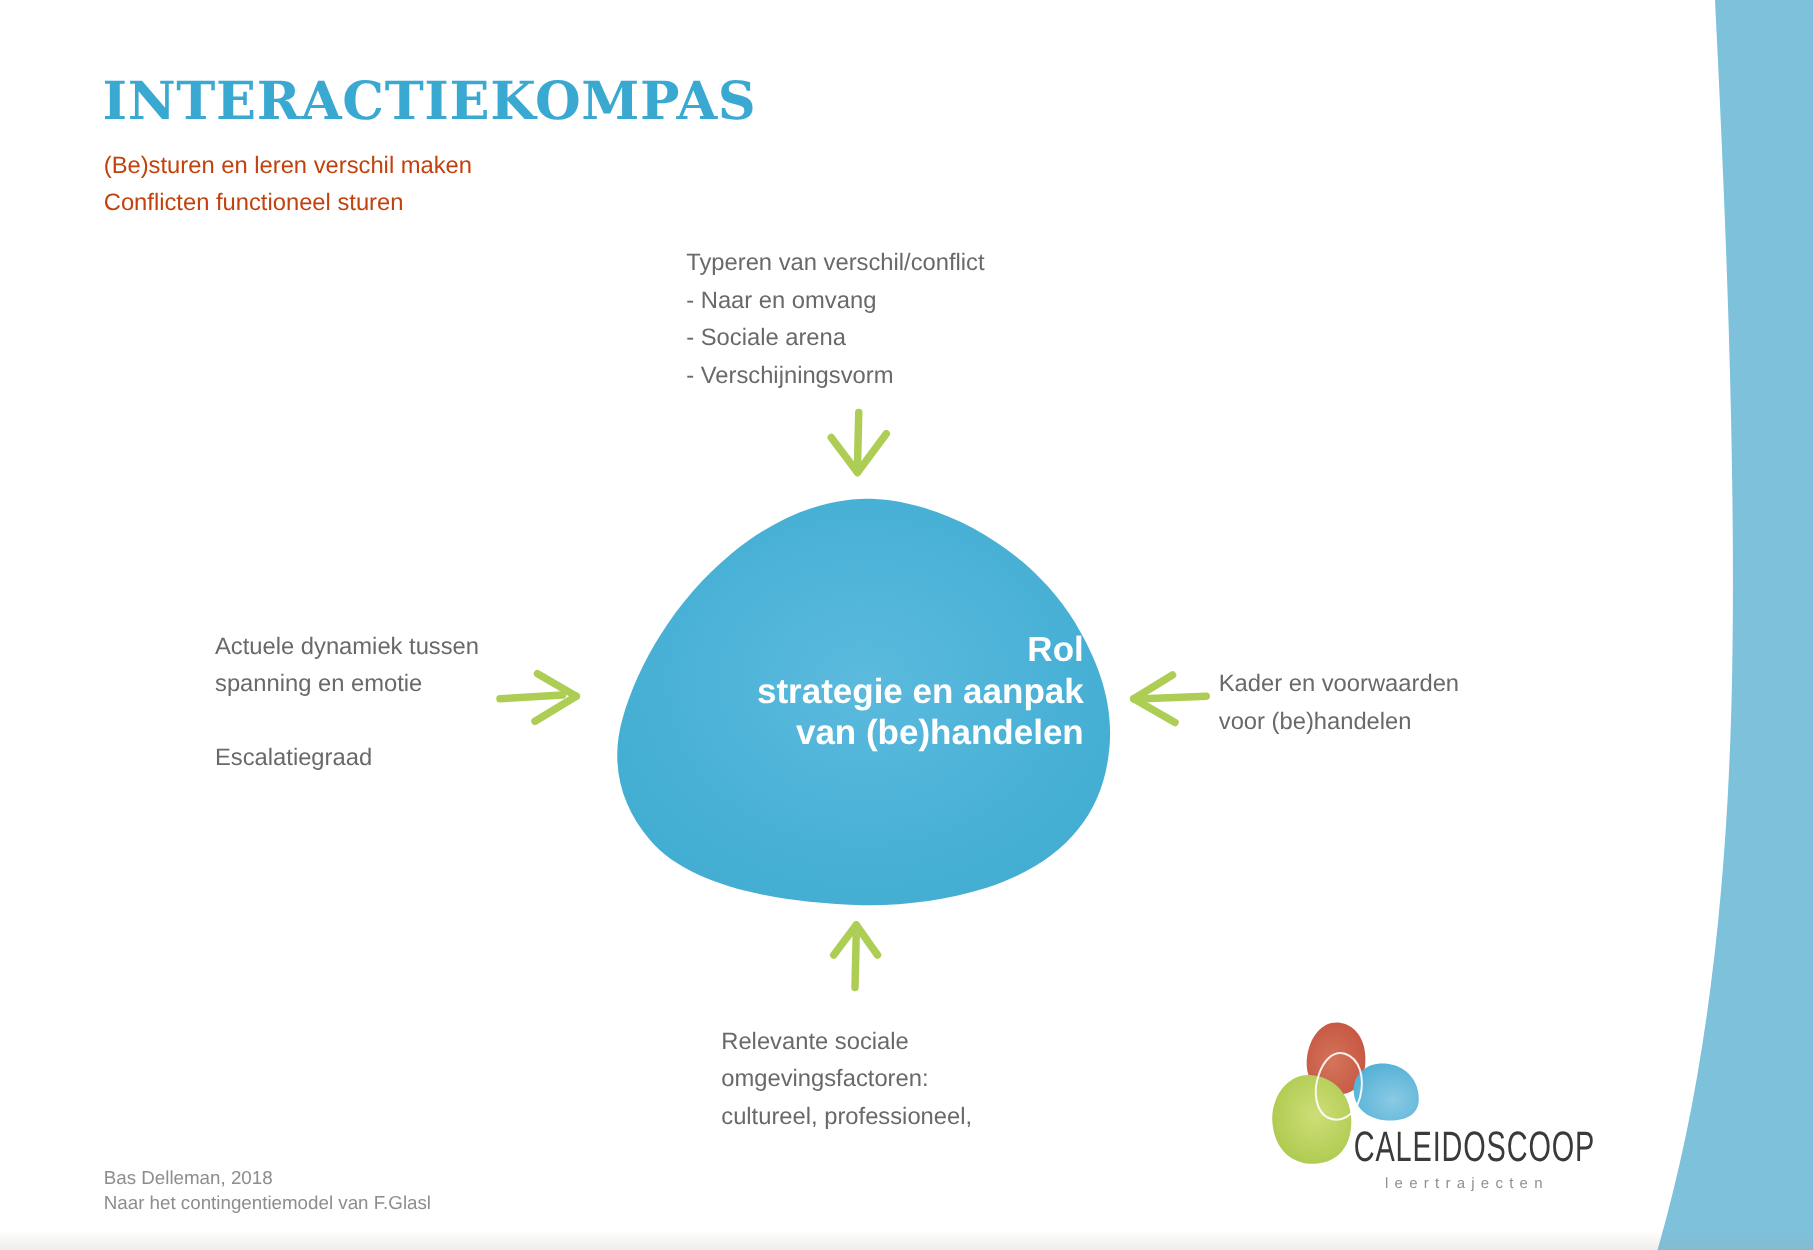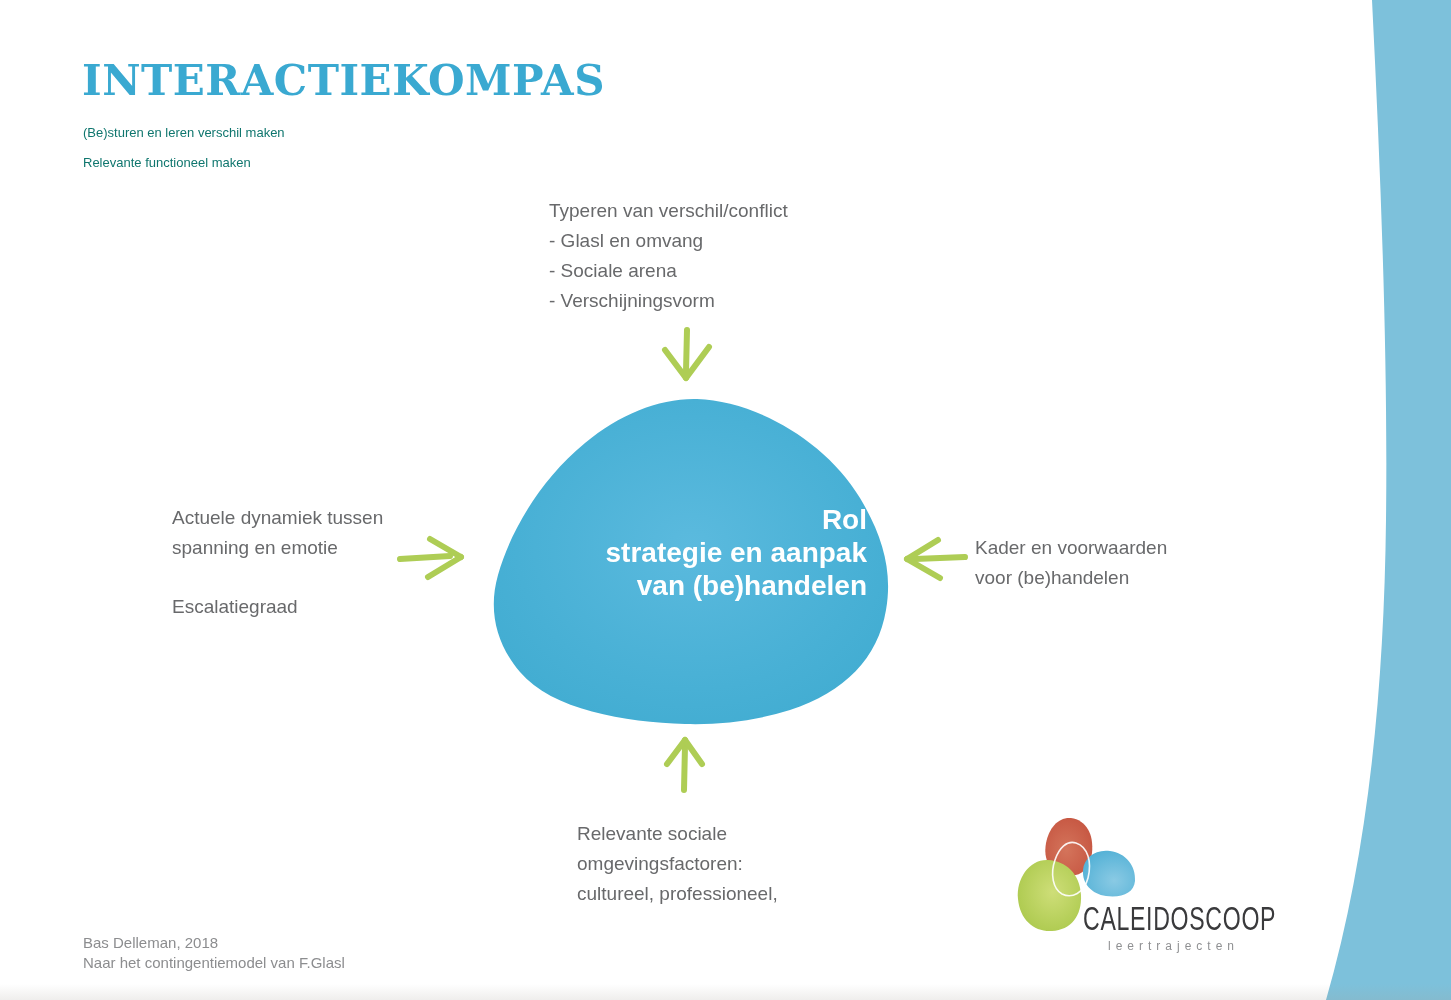--- a/index.html
+++ b/index.html
@@ -16,23 +16,23 @@
   .title {
     left: 82px; top: 56px;
     font-family: "DejaVu Serif", serif;
     font-weight: 700;
     font-size: 42px;
     letter-spacing: 0.5px;
     color: #3aa9d1;
   }
   .subtitle {
     left: 83px; top: 118px;
-    font-size: 13px;
+    font-size: 19px;
     line-height: 30px;
-    color: #0f766e;
+    color: #c2410c;
   }
 
   
   .label {
     font-size: 19px;
     line-height: 30px;
     color: #68696b;
   }
   .label-top    { left: 549px; top: 196px; }
   .label-left   { left: 172px; top: 503px; }
@@ -157,26 +157,26 @@
              C 1092,894 1082,884 1083,870 C 1084,858 1095,849 1110,851 Z" fill="url(#blueGrad)"></path>
     <path d="M 1076,843 C 1088,847 1092,862 1088,878 C 1084,893 1072,899 1062,894
              C 1053,889 1050,874 1055,860 C 1059,848 1067,840 1076,843 Z" fill="none" stroke="#ffffff" stroke-width="1.6" opacity="0.9"></path>
   </g>
 </svg>
 
 <div class="abs title text-layer">INTERACTIEKOMPAS</div>
 
 <div class="abs subtitle text-layer">
   <div>(Be)sturen en leren verschil maken</div>
-  <div>Relevante functioneel maken</div>
+  <div>Conflicten functioneel sturen</div>
 </div>
 
 <div class="abs label label-top text-layer">
   <div>Typeren van verschil/conflict</div>
-  <div>- Glasl en omvang</div>
+  <div>- Naar en omvang</div>
   <div>- Sociale arena</div>
   <div>- Verschijningsvorm</div>
 </div>
 
 <div class="abs label label-left text-layer">
   <div>Actuele dynamiek tussen</div>
   <div>spanning en emotie</div>
 </div>
 
 <div class="abs label label-left-2 text-layer">Escalatiegraad</div>

